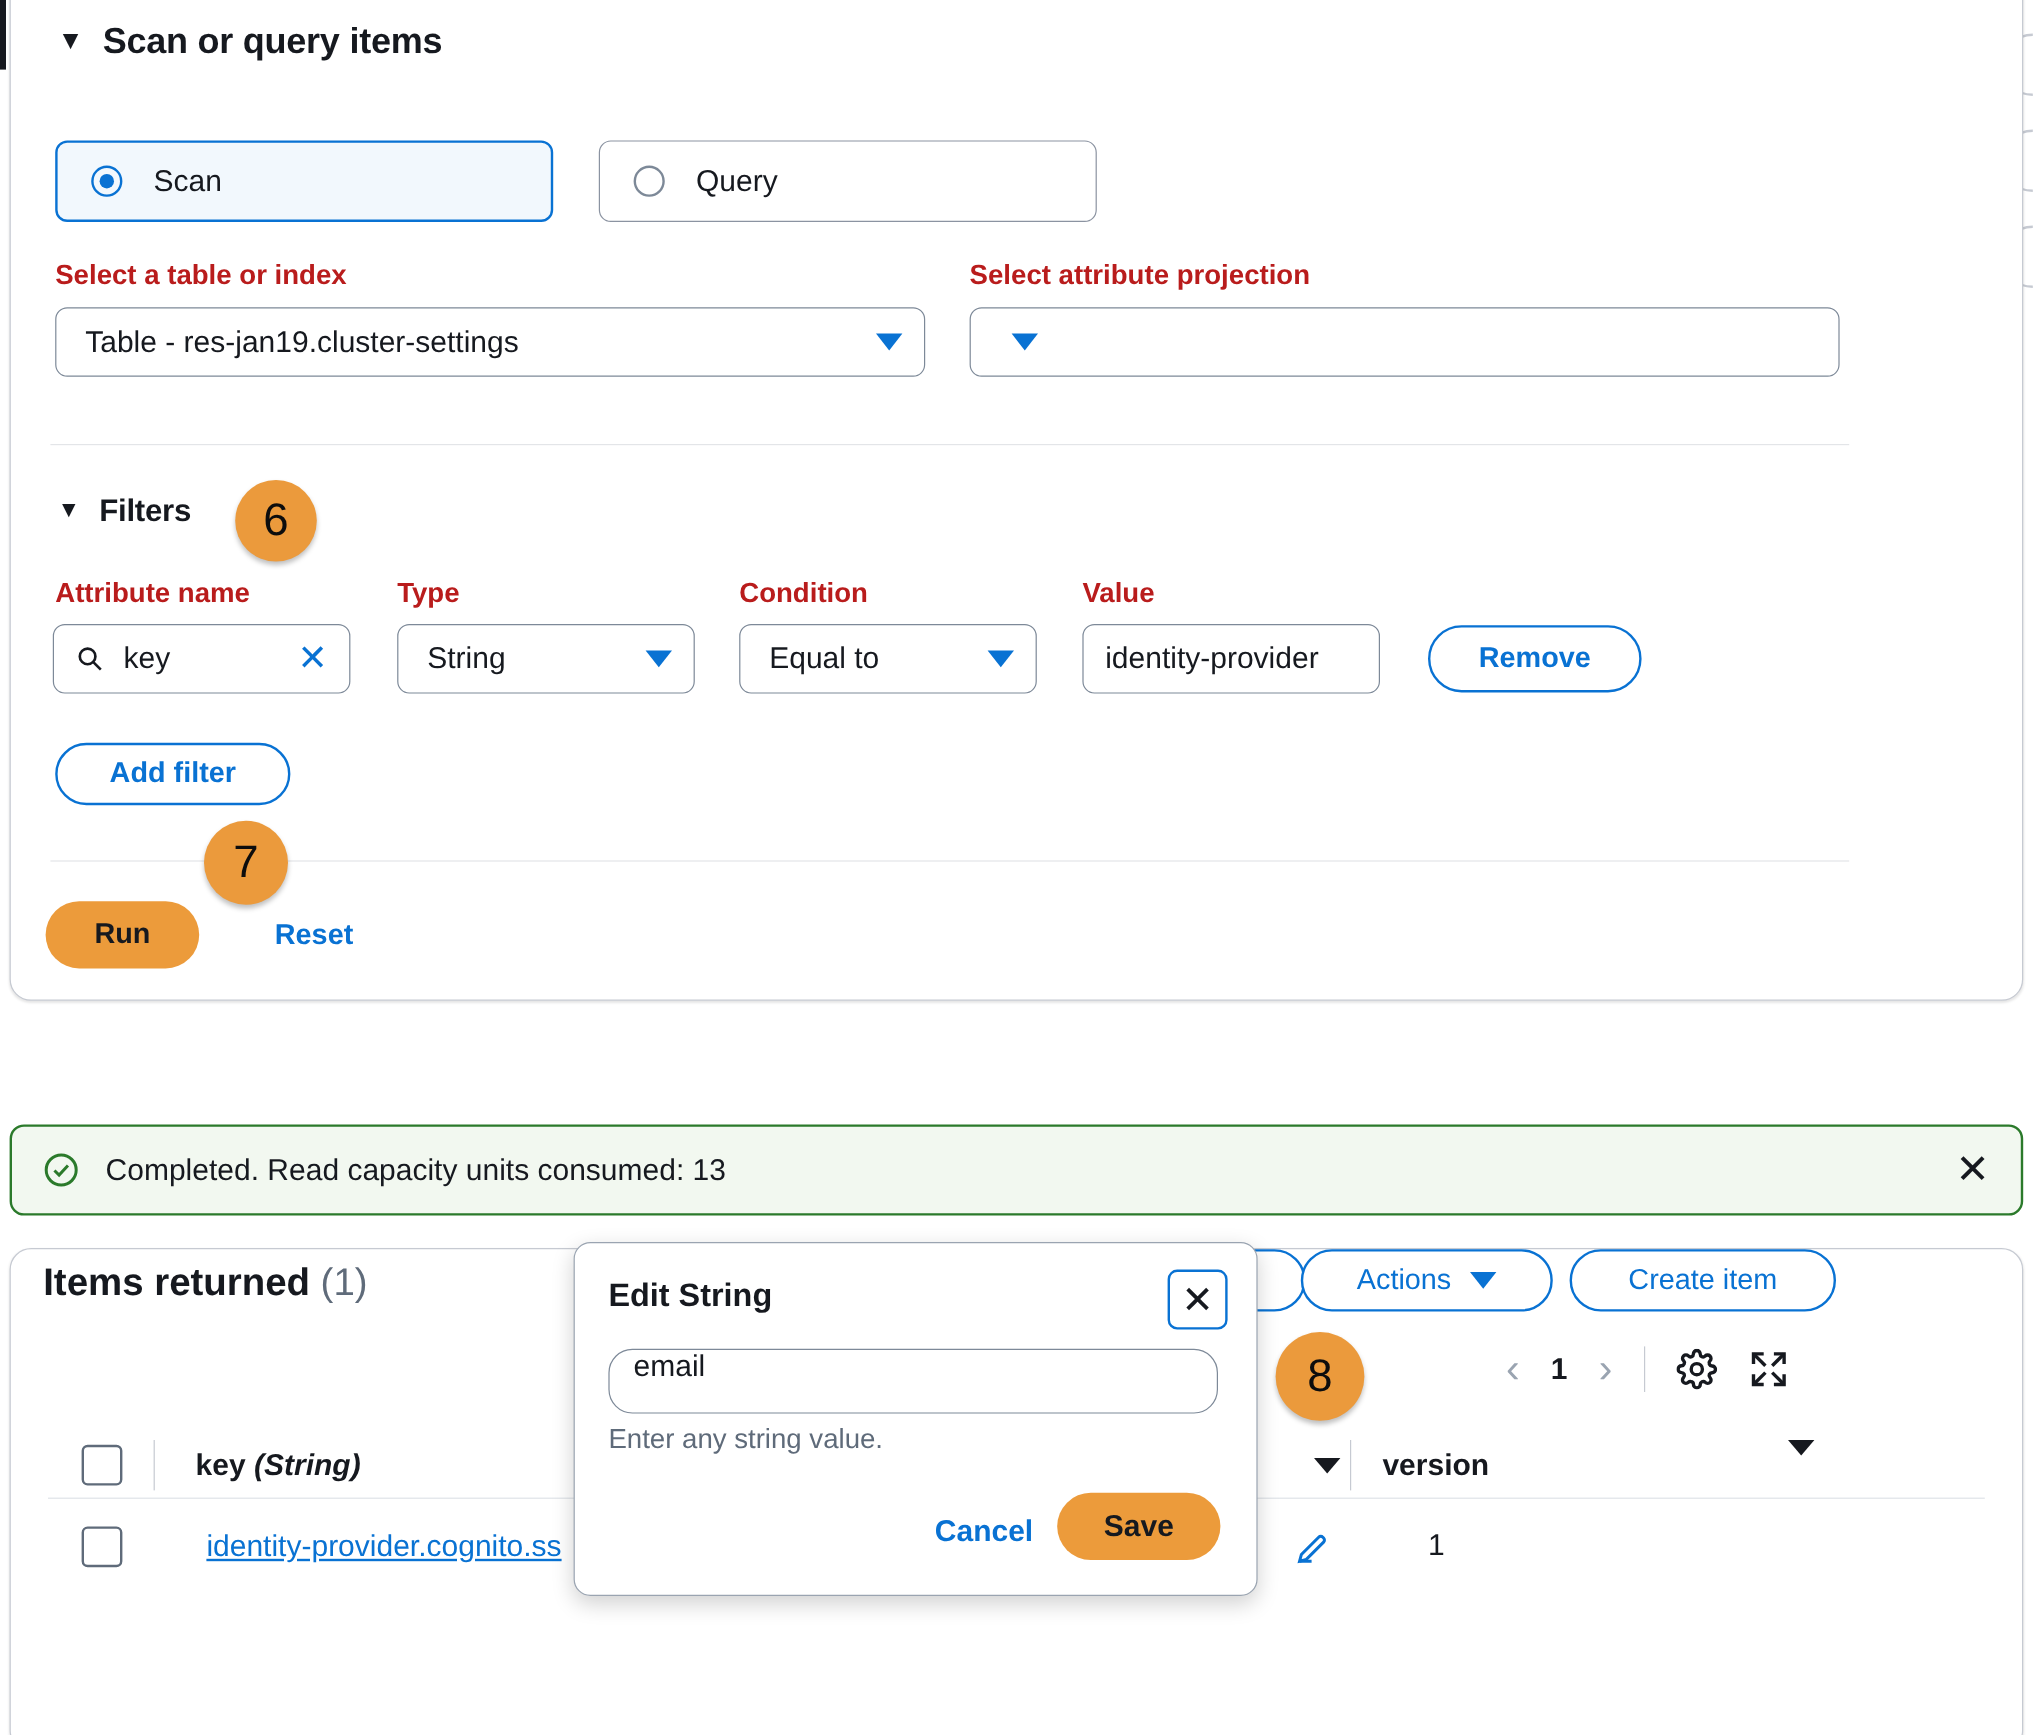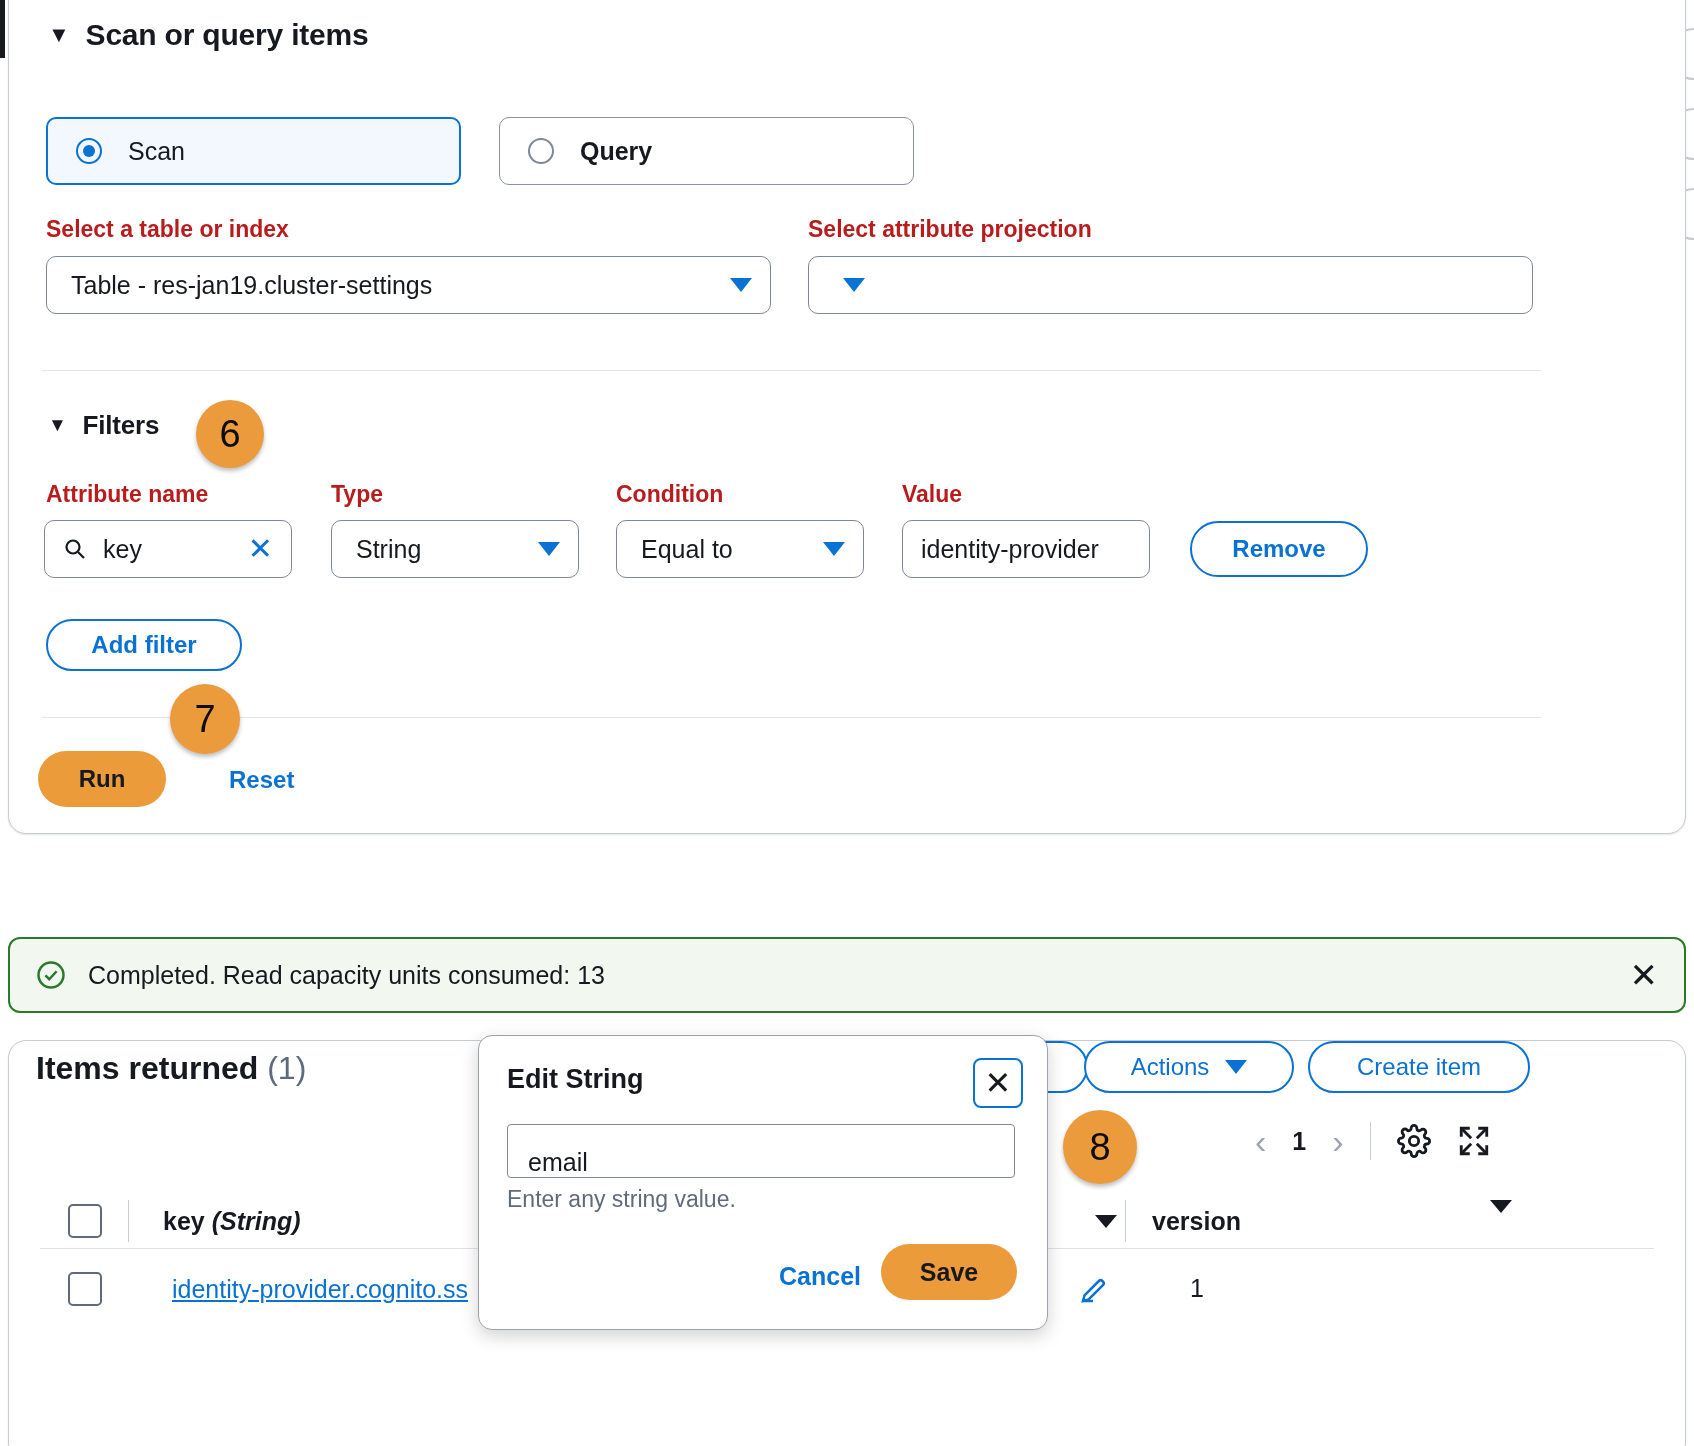--- a/index.html
+++ b/index.html
@@ -251,22 +251,22 @@
     position:absolute; right:24px; top:22px;
     width:50px;height:50px;
     border:2px solid #0972d3;
     border-radius:8px;
     display:flex;align-items:center;justify-content:center;
     font-size:32px;color:#16191f;cursor:pointer;font-weight:300;
     background:#fff;
   }
   #modal-input{
     position:absolute; left:28px; top:88px; width:508px; height:54px;
-    border:1px solid #7d8998; border-radius:4px;
-    display:flex;align-items:flex-end;padding:0 20px;
+    border:1px solid #7d8998; border-radius:20px;
+    display:flex;align-items:flex-start;padding:0 20px;
     font-size:25px;background:#fff;
   }
   #modal-help{
     position:absolute; left:28px; top:150px;
     font-size:23px; color:#5f6b7a;
   }
   #modal-cancel{
     position:absolute; right:186px; top:226px;
     font-size:25px;font-weight:bold;color:#0972d3;cursor:pointer;
   }
@@ -302,21 +302,21 @@
 <div class="panel" id="scan-panel"></div>
 
 <div class="section-title" style="left:48px; top:18px;">
   <span class="caret">▼</span><span>Scan or query items</span>
 </div>
 
 <div class="tile sel" style="left:46px; top:117px; width:415px;">
   <span class="radio on"></span>
   <span>Scan</span>
 </div>
-<div class="tile" style="left:499px; top:117px; width:415px;font-weight:bold;">
+<div class="tile" style="left:499px; top:117px; width:415px;">
   <span class="radio"></span>
   <span>Query</span>
 </div>
 
 <div class="field-label" style="left:46px; top:216px;">Select a table or index</div>
 <div class="select" style="left:46px; top:256px; width:725px;">
   <span class="val">Table - res-jan19.cluster-settings</span>
   <span class="tri-down"></span>
 </div>
 

